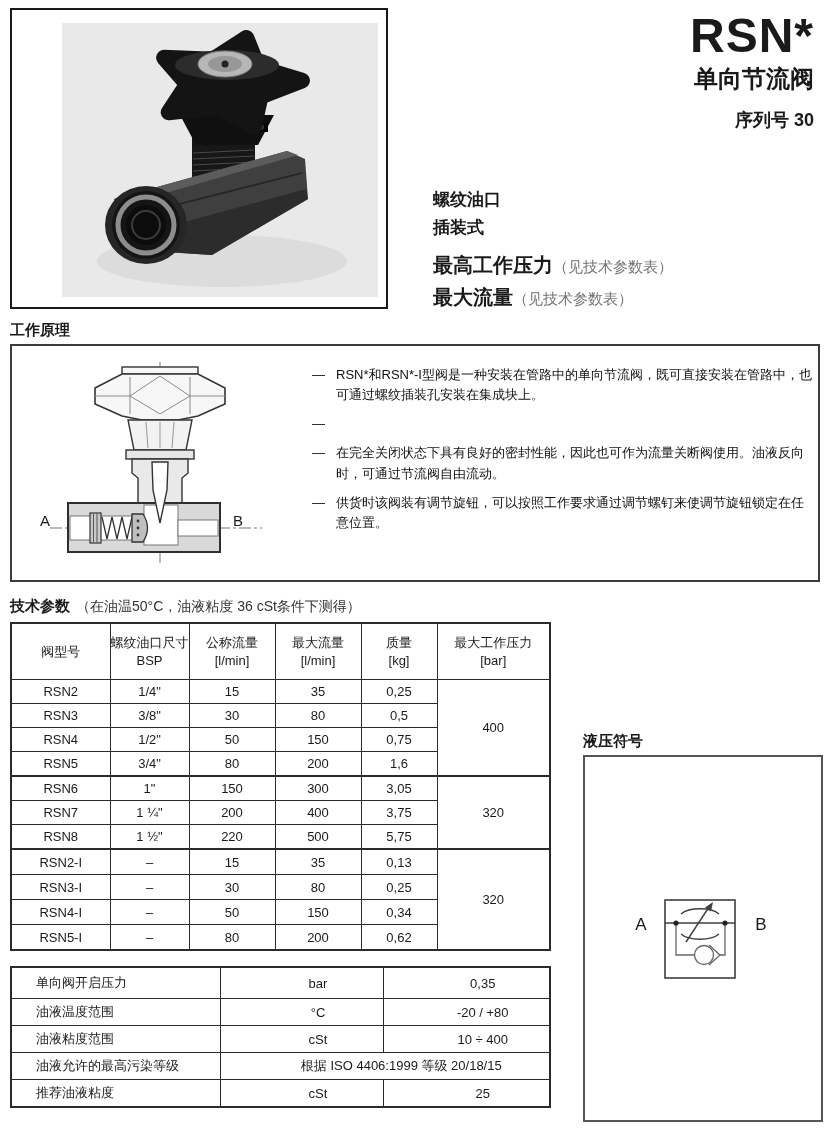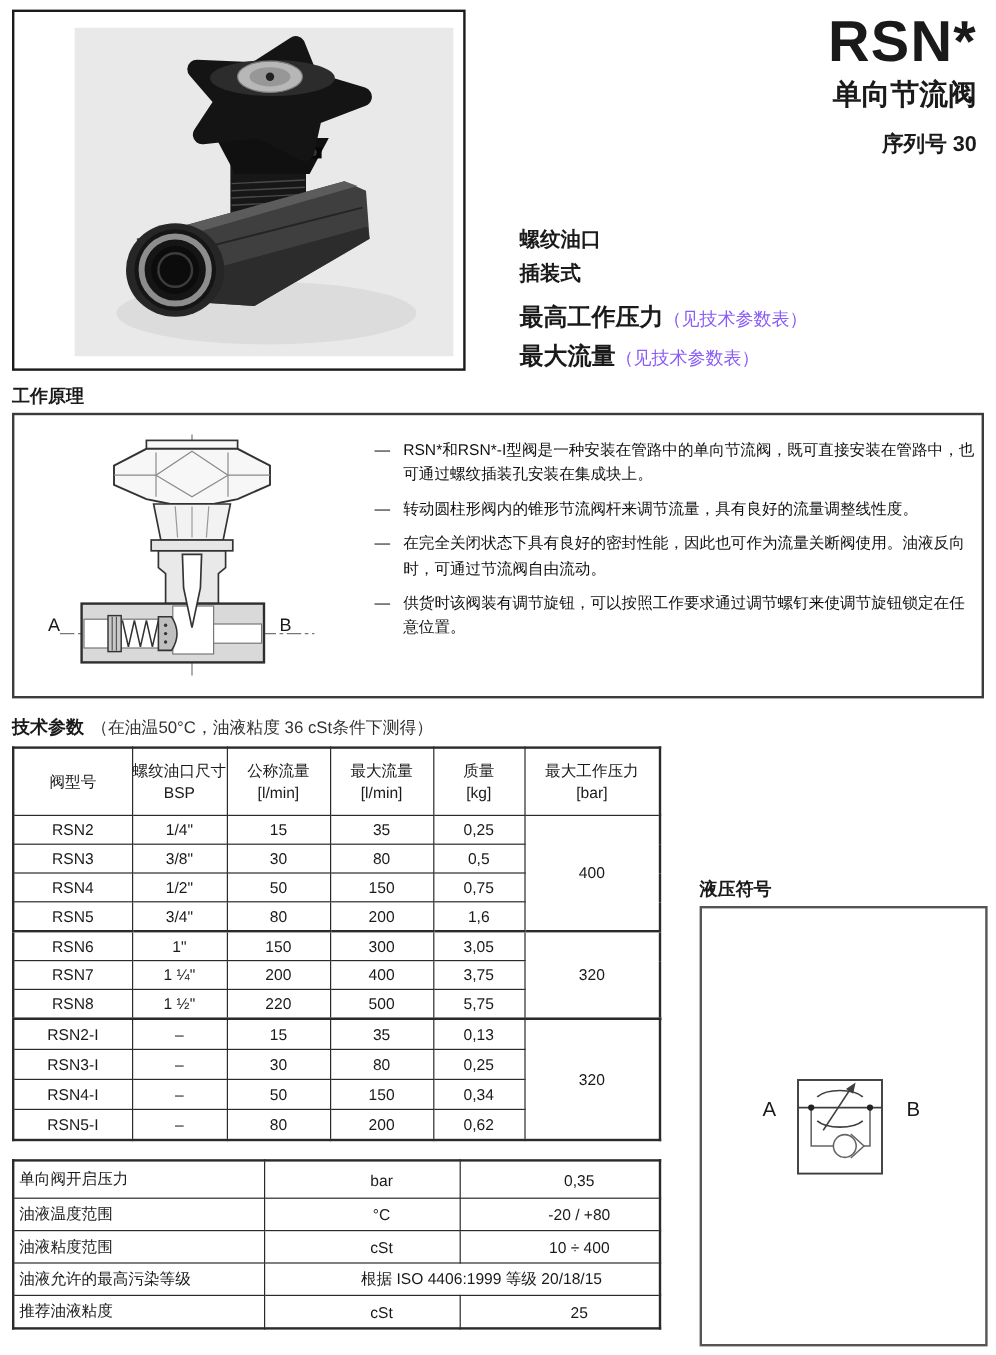--- a/index.html
+++ b/index.html
@@ -10,21 +10,21 @@
   .photo-frame svg{position:absolute;left:50px;top:13px;}
   
   .title-block{position:absolute;right:16px;top:12px;text-align:right;}
   .model{font-size:48px;font-weight:700;line-height:48px;letter-spacing:1px;margin-left:25px;}
   .subtitle{font-size:24px;font-weight:700;margin-top:3px;}
   .series{font-size:18px;font-weight:700;margin-top:13px;}
   
   .features{position:absolute;left:433px;top:186px;font-size:17px;font-weight:700;line-height:28px;}
   .specs{position:absolute;left:433px;top:250px;}
   .spec-line{font-size:20px;font-weight:700;line-height:30px;white-space:nowrap;}
-  .spec-line .note{font-size:15px;font-weight:400;color:#8b5cf6;}
+  .spec-line .note{font-size:15px;font-weight:400;color:#737373;}
   
   .section-heading{position:absolute;font-size:15px;font-weight:700;}
   .tp-note{font-size:14px;font-weight:400;color:#333;margin-left:6px;}
   
   .wp-box{position:absolute;left:10px;top:344px;width:806px;height:234px;border:2px solid #3c3c3c;background:#fff;}
   .wp-box svg{position:absolute;left:18px;top:4px;}
   .bullets{position:absolute;left:300px;top:19px;width:502px;font-size:13px;line-height:1.55;color:#111;}
   .bullet{display:flex;margin-top:9px;}
   .bullet:first-child{margin-top:0;}
   .bullet .dash{flex:0 0 24px;}
@@ -36,21 +36,21 @@
   .ptable th{line-height:1.35;}
   .ptable td{height:23px;}
   .main{top:622px;}
   .main th{height:55px;}
   .main tr.group2 td{border-top:2px solid #2b2b2b;margin-top:11px;}
   .second{top:848px;}
   .second td{height:24px;}
   .gtable{top:966px;width:539px;border:2px solid #2b2b2b;}
   .gtable td{height:26px;padding-left:33px;}
   .gtable tr.r1 td{height:30px;}
-  .gtable td.lbl{text-align:left;padding-left:4px;}
+  .gtable td.lbl{text-align:left;padding-left:24px;}
   
   .hs-box{position:absolute;left:583px;top:755px;width:236px;height:363px;border:2px solid #555;background:#fff;}
 </style>
 </head>
 <body>
 
 <div class="page">
 
   <div class="photo-frame">
     <svg width="316" height="274" viewBox="0 0 316 274">
@@ -151,21 +151,20 @@
       <text x="15" y="176" font-size="15" fill="#1a1a1a" text-anchor="middle">A</text>
       <text x="208" y="176" font-size="15" fill="#1a1a1a" text-anchor="middle">B</text>
     </svg>
     <div class="bullets">
       <div class="bullet">
           <span class="dash">—</span>
           <span style="white-space:normal">RSN*和RSN*-I型阀是一种安装在管路中的单向节流阀，既可直接安装在管路中，也可通过螺纹插装孔安装在集成块上。</span>
         </div>
       <div class="bullet">
           <span class="dash">—</span>
-          <span style="white-space:normal">转动圆柱形阀内的锥形节流阀杆来调节流量，具有良好的流量调整线性度。</span>
         </div>
       <div class="bullet">
           <span class="dash">—</span>
           <span style="white-space:normal">在完全关闭状态下具有良好的密封性能，因此也可作为流量关断阀使用。油液反向时，可通过节流阀自由流动。</span>
         </div>
       <div class="bullet">
           <span class="dash">—</span>
           <span style="white-space:normal">供货时该阀装有调节旋钮，可以按照工作要求通过调节螺钉来使调节旋钮锁定在任意位置。</span>
         </div>
     </div>

